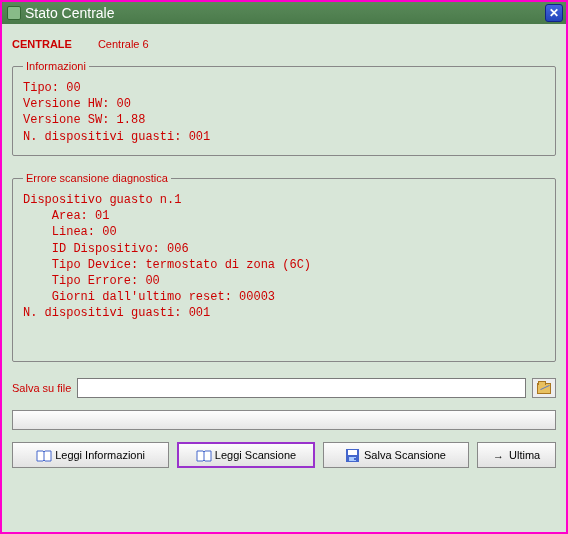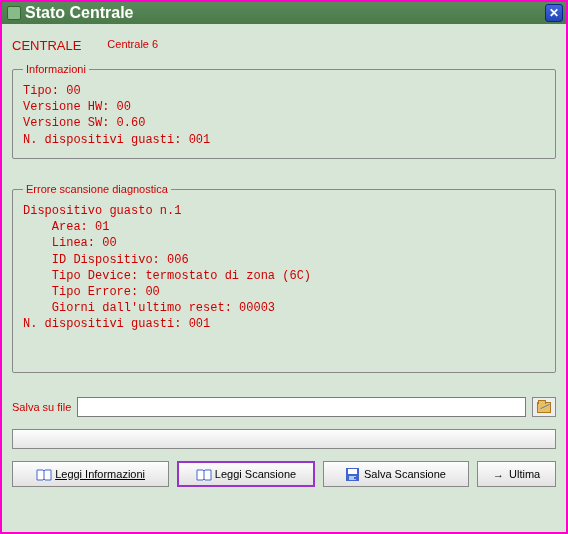--- a/index.html
+++ b/index.html
@@ -23,44 +23,44 @@
       justify-content: space-between;
       padding: 0 3px 0 5px;
     }
     .titlebar-left { display: flex; align-items: center; gap: 4px; }
     .app-icon {
       width: 14px; height: 14px;
       background: #88bb88;
       border: 1px solid #336633;
       border-radius: 2px;
     }
-    .title-text { color: #fff; font-weight: bold; font-size: 16px; }
+    .title-text { color: #fff; font-weight: normal; font-size: 14px; }
     .close-btn {
       width: 18px; height: 18px;
       background: linear-gradient(to bottom, #4466dd, #2244bb);
       border: 1px solid #112288;
       border-radius: 3px;
       color: #fff;
       font-weight: bold;
       font-size: 12px;
       display: flex; align-items: center; justify-content: center;
       cursor: pointer;
     }
     .content { padding: 6px 10px 8px 10px; }
     .top-labels {
       display: flex;
       gap: 26px;
       padding: 8px 0 10px 0;
     }
-    .lbl-centrale { color: #cc0000; font-size: 13px; font-weight: normal; }
+    .lbl-centrale { color: #cc0000; font-size: 11px; font-weight: bold; }
     .lbl-centrale-1 { color: #cc0000; font-size: 11px; }
     fieldset {
       border: 1px solid #888;
       border-radius: 2px;
-      margin-bottom: 24px;
+      margin-bottom: 16px;
       padding: 8px 10px;
       background: #d8e6d8;
     }
     legend {
       color: #cc0000;
       font-size: 11px;
       padding: 0 3px;
     }
     .mono {
       font-family: "Courier New", monospace;
@@ -135,21 +135,21 @@
       display: flex; align-items: center; justify-content: center;
       gap: 5px;
       cursor: pointer;
       padding: 0 8px;
       font-family: Tahoma, Arial, sans-serif;
       font-size: 11px;
     }
     .btn.selected {
       border: 2px solid #9933cc;
     }
-    .btn-leggi-info { width: 160px; text-decoration: underline; }
+    .btn-leggi-info { width: 160px; }
     .btn-leggi-scan { width: 140px; }
     .btn-salva-scan { width: 149px; }
     .btn-chiudi { width: 80px; }
     .book-icon {
       width: 14px; height: 11px;
       position: relative;
     }
     .book-icon svg { display: block; }
     .disk-icon svg { display: block; }
     .arrow-icon { font-weight: bold; color: #000; }
@@ -169,21 +169,21 @@
   <div class="content">
     <div class="top-labels">
       <span class="lbl-centrale">CENTRALE</span>
       <span class="lbl-centrale-1">Centrale 6</span>
     </div>
 
     <fieldset class="fs-info">
       <legend>Informazioni</legend>
       <div class="mono"><span>Tipo: 00</span>
 <span>Versione HW: 00</span>
-<span>Versione SW: 0.60</span>
+<span>Versione SW: 1.88</span>
 <span>N. dispositivi guasti: 001</span></div>
     </fieldset>
 
     <fieldset class="fs-scan">
       <legend>Errore scansione diagnostica</legend>
       <div class="mono"><span>Dispositivo guasto n.1</span>
 <span>    Area: 01</span>
 <span>    Linea: 00</span>
 <span>    ID Dispositivo: 006</span>
 <span>    Tipo Device: termostato di zona (6C)</span>

